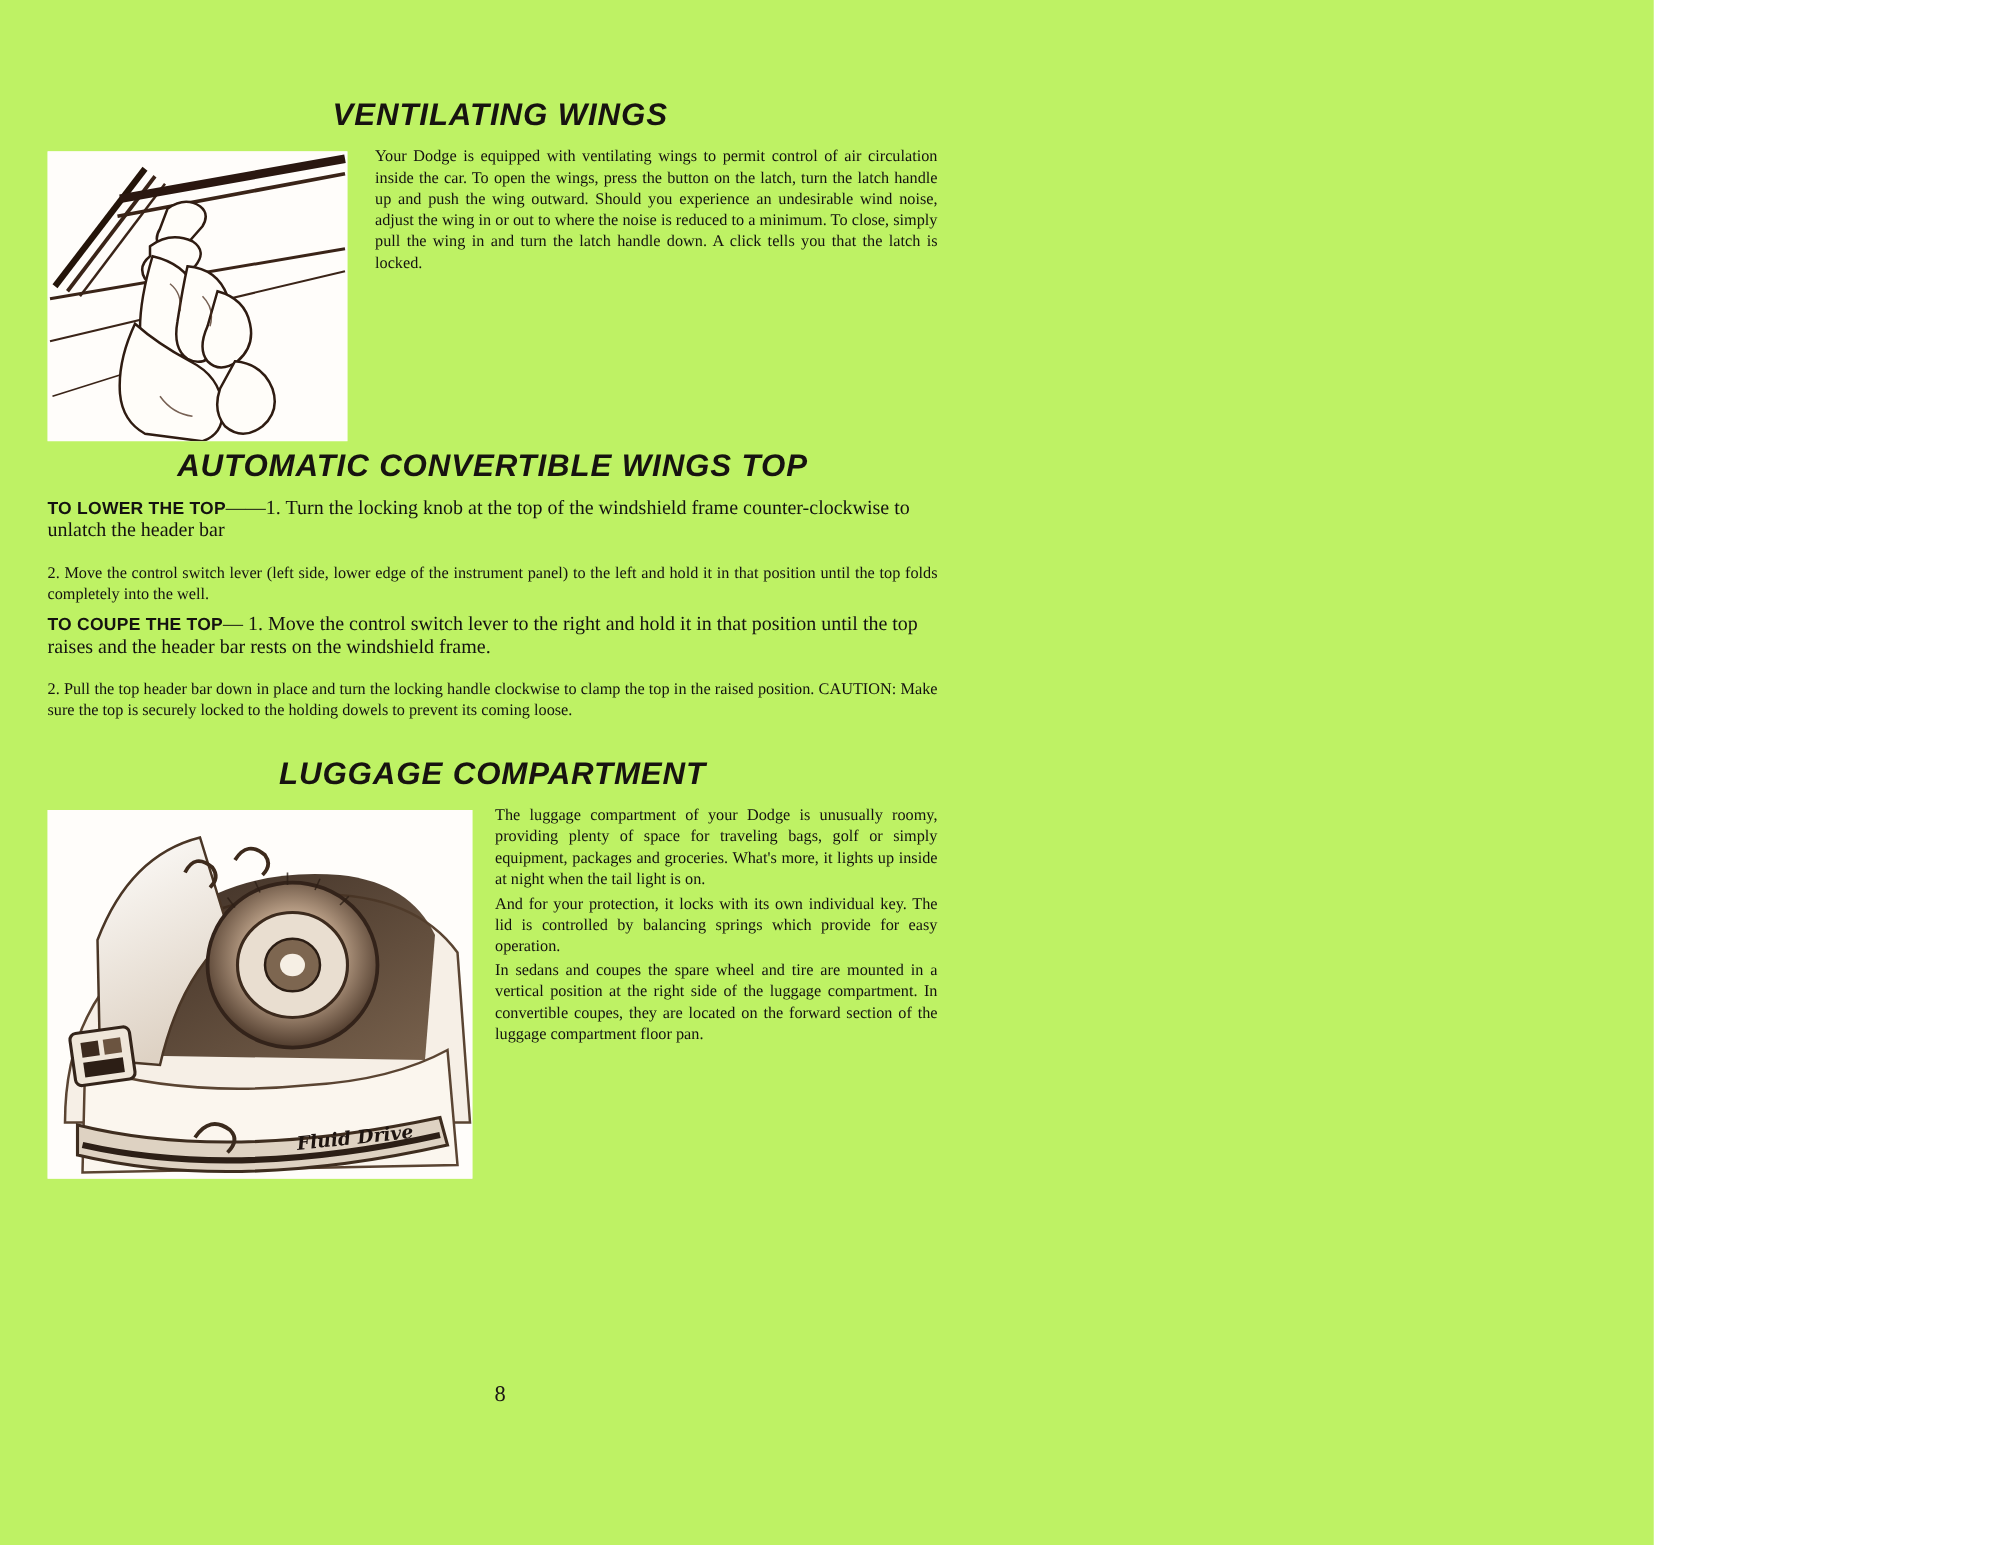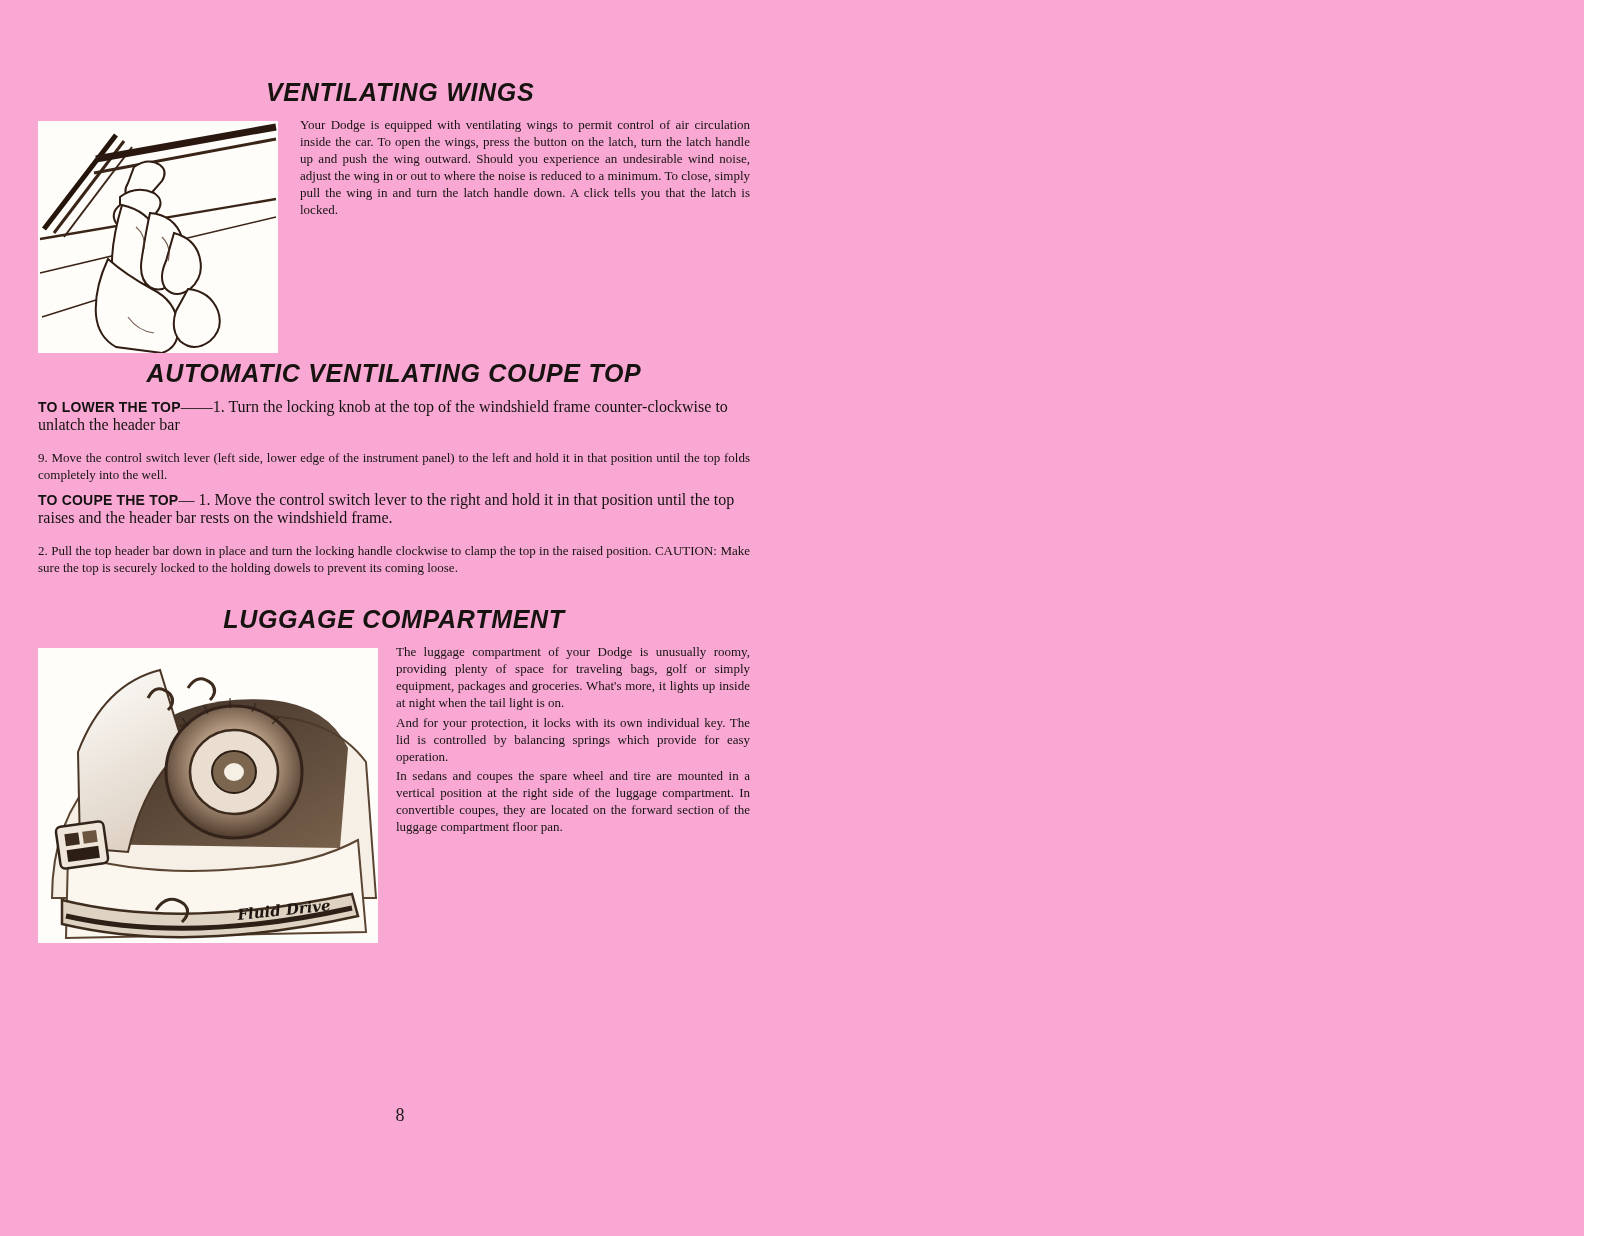--- a/index.html
+++ b/index.html
@@ -7,23 +7,23 @@
     margin: 0;
     padding: 0;
     background: #ffffff;
   }
   body {
     font-family: "Liberation Serif", "DejaVu Serif", serif;
     color: #141210;
   }
   .spread {
     position: relative;
-    width: 1584px;
+    width: 1323px;
     height: 1236px;
-    background: #f9a8d4;
+    background: #bef264;
     overflow: hidden;
   }
   
   .page {
     position: absolute;
     top: 0;
     height: 1236px;
   }
   .page-left  { left: 0;   width: 800px; }
   .page-right { left: 800px; width: 800px; }
@@ -141,26 +141,26 @@
             <path d="M124 116 q10 10 6 24"></path>
             <path d="M90 196 q10 14 26 16"></path>
           </g>
         </svg>
       </div>
 
       <p class="body">Your Dodge is equipped with ventilating wings to permit control of air circulation inside the car. To open the wings, press the button on the latch, turn the latch handle up and push the wing outward. Should you experience an undesirable wind noise, adjust the wing in or out to where the noise is reduced to a minimum. To close, simply pull the wing in and turn the latch handle down. A click tells you that the latch is locked.</p>
       <div class="clearer"></div>
 
       
-      <h2 class="section-title">AUTOMATIC VENTILATING COUPE TOP</h2>
+      <h2 class="section-title">AUTOMATIC CONVERTIBLE WINGS TOP</h2>
 
 
       <p class="body"></p><h3 class="run-in">TO LOWER THE TOP</h3><span>——1. Turn the locking knob at the top of the windshield frame counter-clockwise to unlatch the header bar</span><p></p>
 
-      <p class="body">9. Move the control switch lever (left side, lower edge of the instrument panel) to the left and hold it in that position until the top folds completely into the well.</p>
+      <p class="body">2. Move the control switch lever (left side, lower edge of the instrument panel) to the left and hold it in that position until the top folds completely into the well.</p>
 
       <p class="body"></p><h3 class="run-in">TO COUPE THE TOP</h3><span>— 1. Move the control switch lever to the right and hold it in that position until the top raises and the header bar rests on the windshield frame.</span><p></p>
 
       <p class="body">2. Pull the top header bar down in place and turn the locking handle clockwise to clamp the top in the raised position. CAUTION: Make sure the top is securely locked to the holding dowels to prevent its coming loose.</p>
 
       
       <h2 class="section-title" style="margin-top:28px;">LUGGAGE COMPARTMENT</h2>
 
       <div class="illus wrap-img-left luggage">
         <svg viewBox="0 0 340 295" preserveAspectRatio="none" aria-hidden="true">

